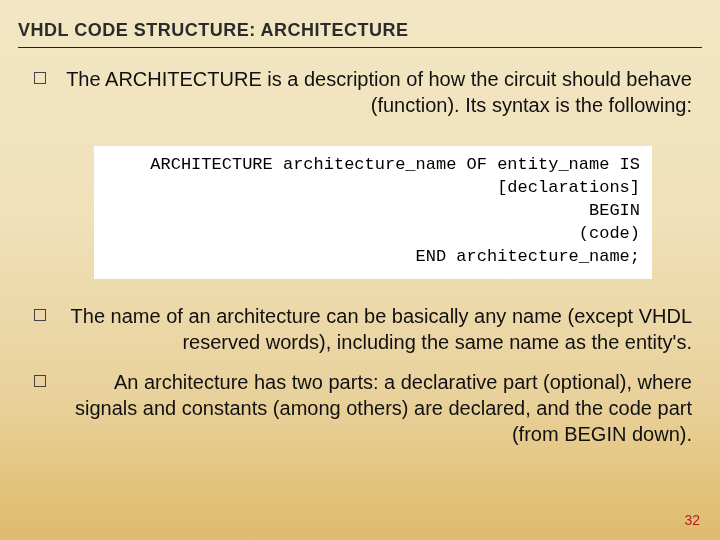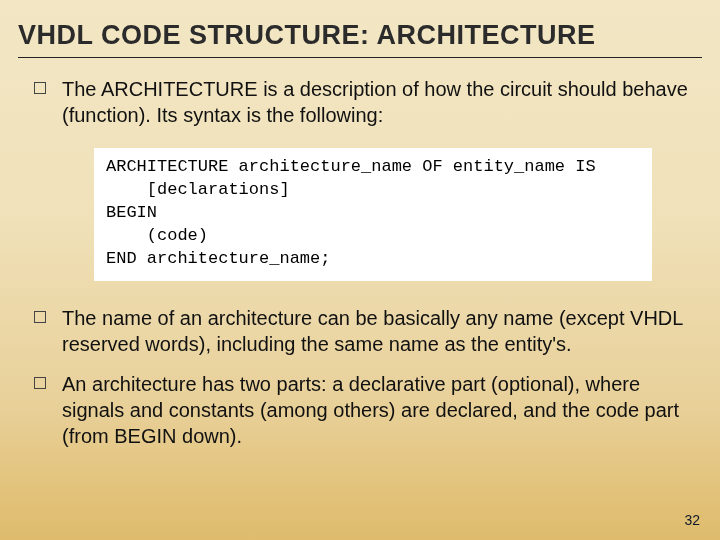--- a/index.html
+++ b/index.html
@@ -6,34 +6,35 @@
   body{
     width:720px;height:540px;
     background:
       linear-gradient(180deg,#f2e6c4 0%,#f0e1b9 40%,#e8d099 75%,#e2c279 92%,#debb6d 100%);
     font-family:Arial,Helvetica,sans-serif;
     color:#222;
     position:relative;
     overflow:hidden;
   }
   .title{
-    font-size:27px;
+    font-size:18px;
     font-weight:700;
     letter-spacing:0.5px;
     padding:20px 18px 6px 18px;
     color:#2b2b2b;
     font-family:Arial,Helvetica,sans-serif;
   }
   .rule{
     height:1px;
     background:#222;
     margin:0 18px 18px 18px;
   }
   .content{
     padding:0 28px 0 34px;
+    text-align:right;
   }
   .bullet-item{
     display:flex;
     align-items:flex-start;
     margin-bottom:14px;
   }
   .sq{
     width:10px;height:10px;
     border:1px solid #444;
     margin-top:6px;
@@ -41,34 +42,34 @@
     flex:0 0 auto;
     background:transparent;
   }
   .txt{
     font-size:20px;
     line-height:1.3;
     color:#111;
   }
   .codeblock{
     background:#fff;
-    margin:20px 40px 24px 60px;
+    margin:28px 40px 24px 60px;
     padding:8px 12px 10px 12px;
     font-family:"Courier New",Courier,monospace;
     font-size:17px;
     line-height:1.35;
     color:#000;
     white-space:pre;
   }
   .pagenum{
     position:absolute;
     right:20px;
     bottom:12px;
     font-size:14px;
-    color:#0f172a;
+    color:#b91c1c;
   }
 </style>
 </head>
 <body>
 
 <div class="title">VHDL CODE STRUCTURE: ARCHITECTURE</div>
 <div class="rule"></div>
 
 <div class="content">
 

